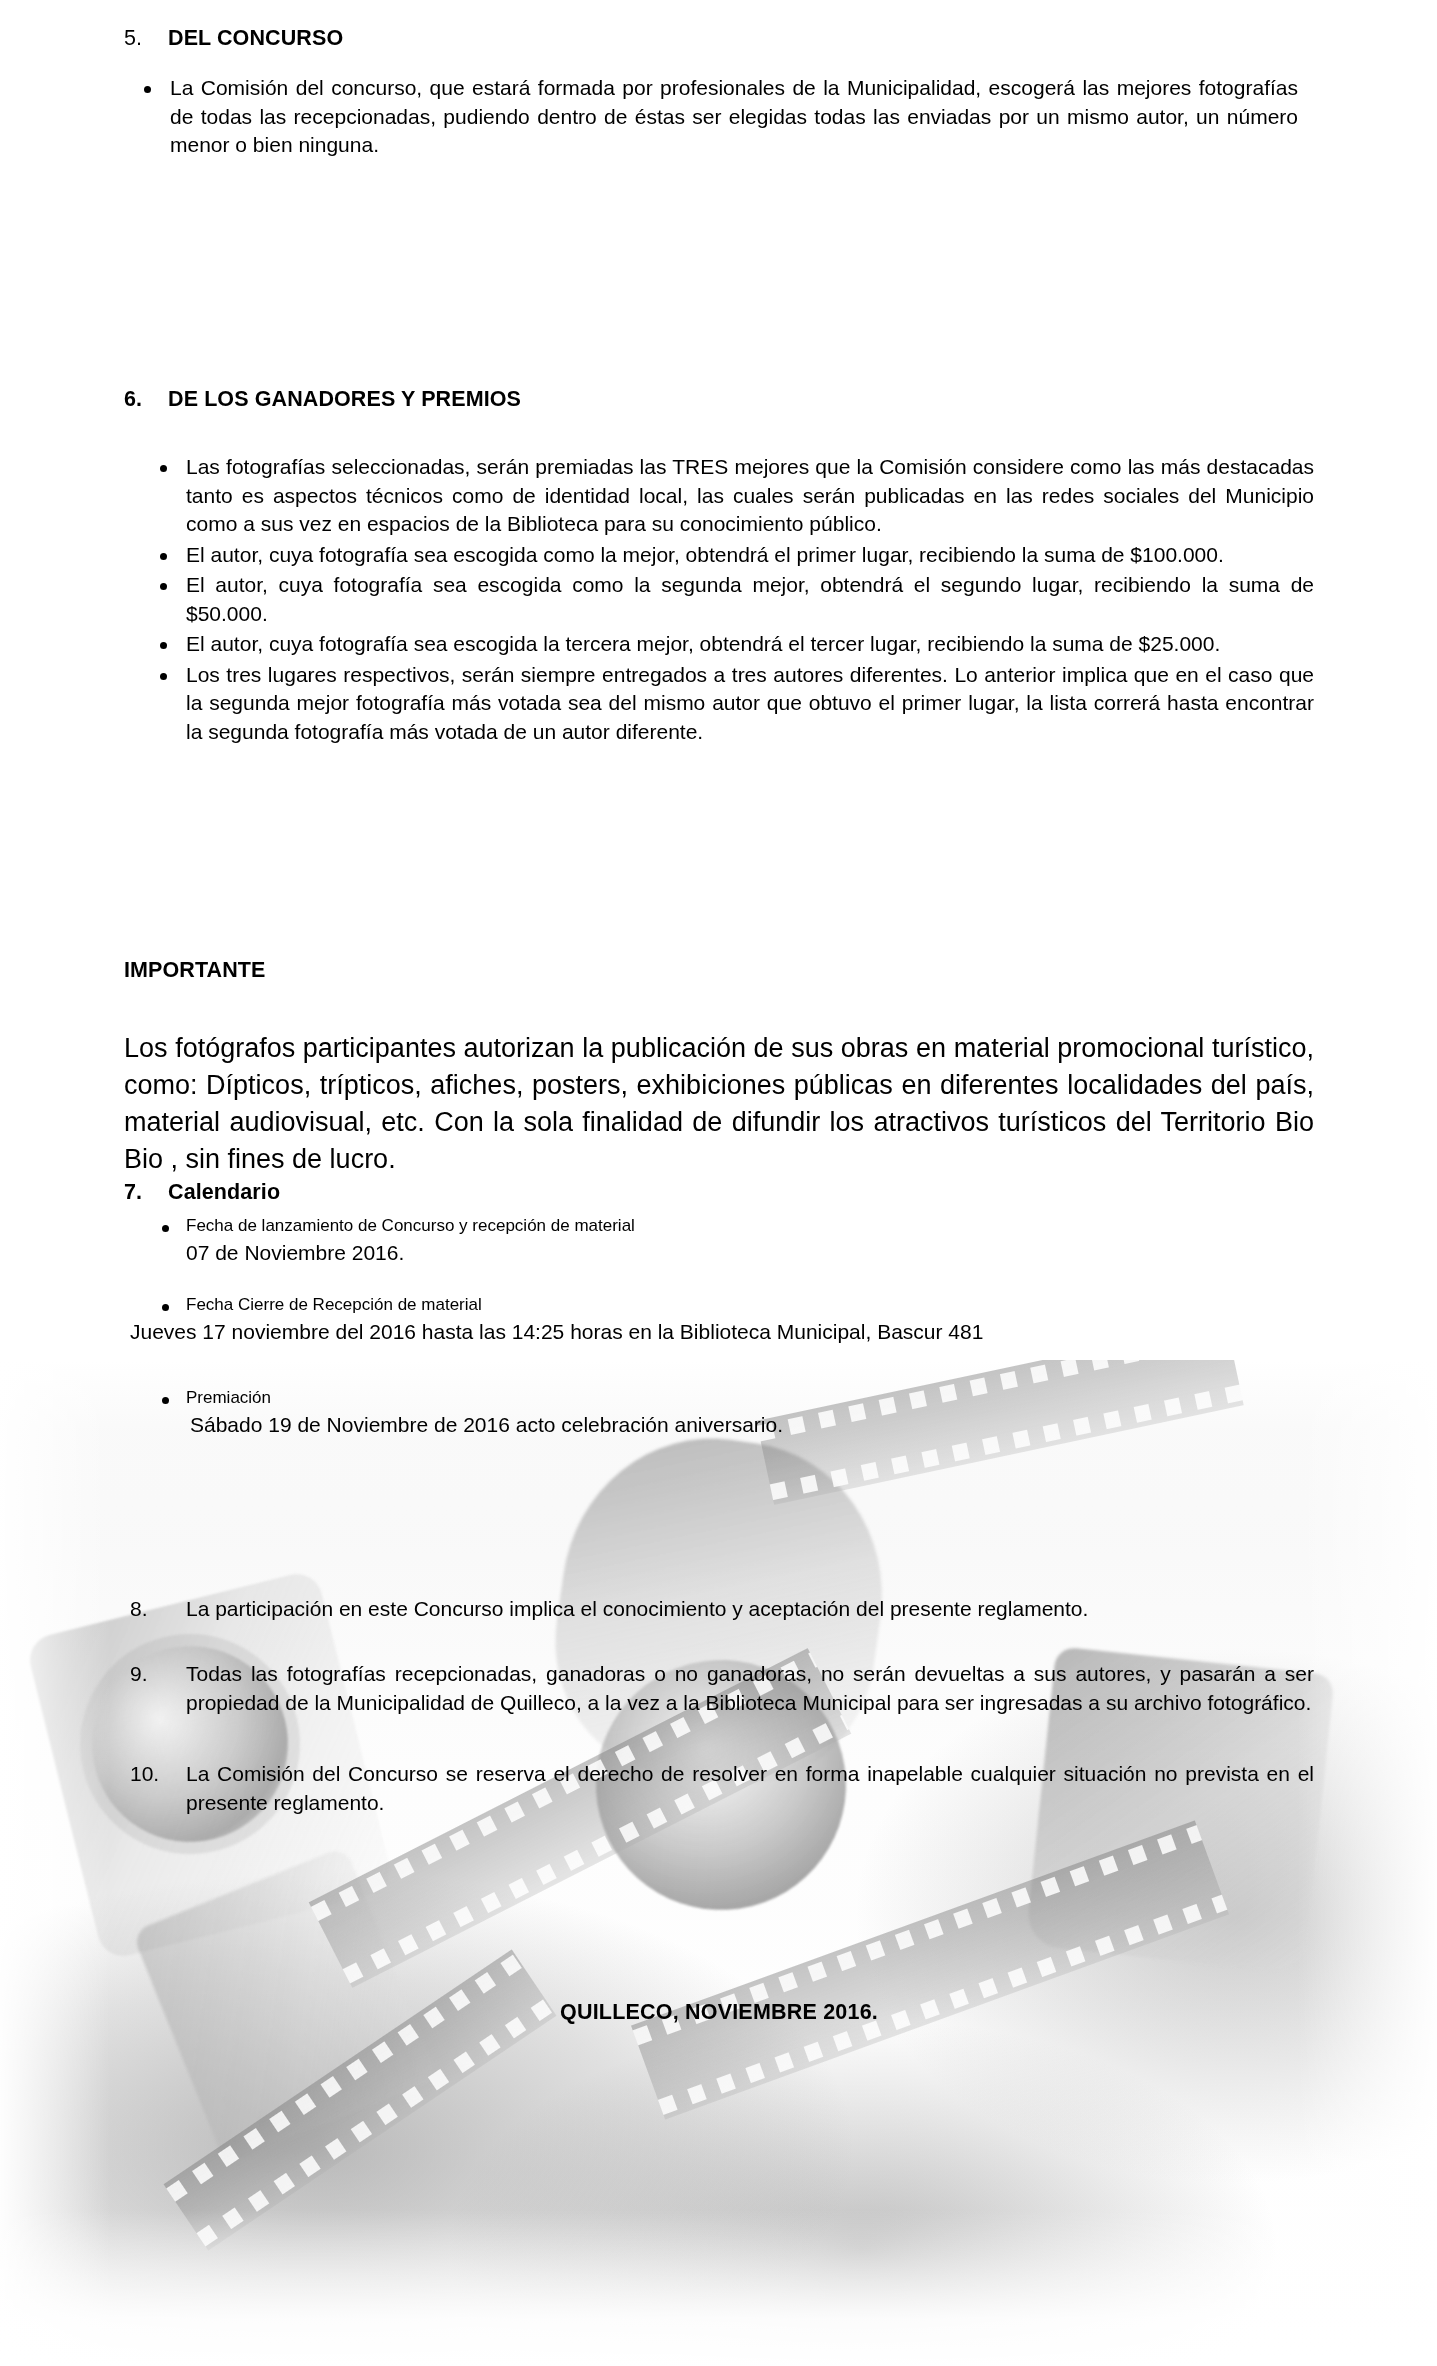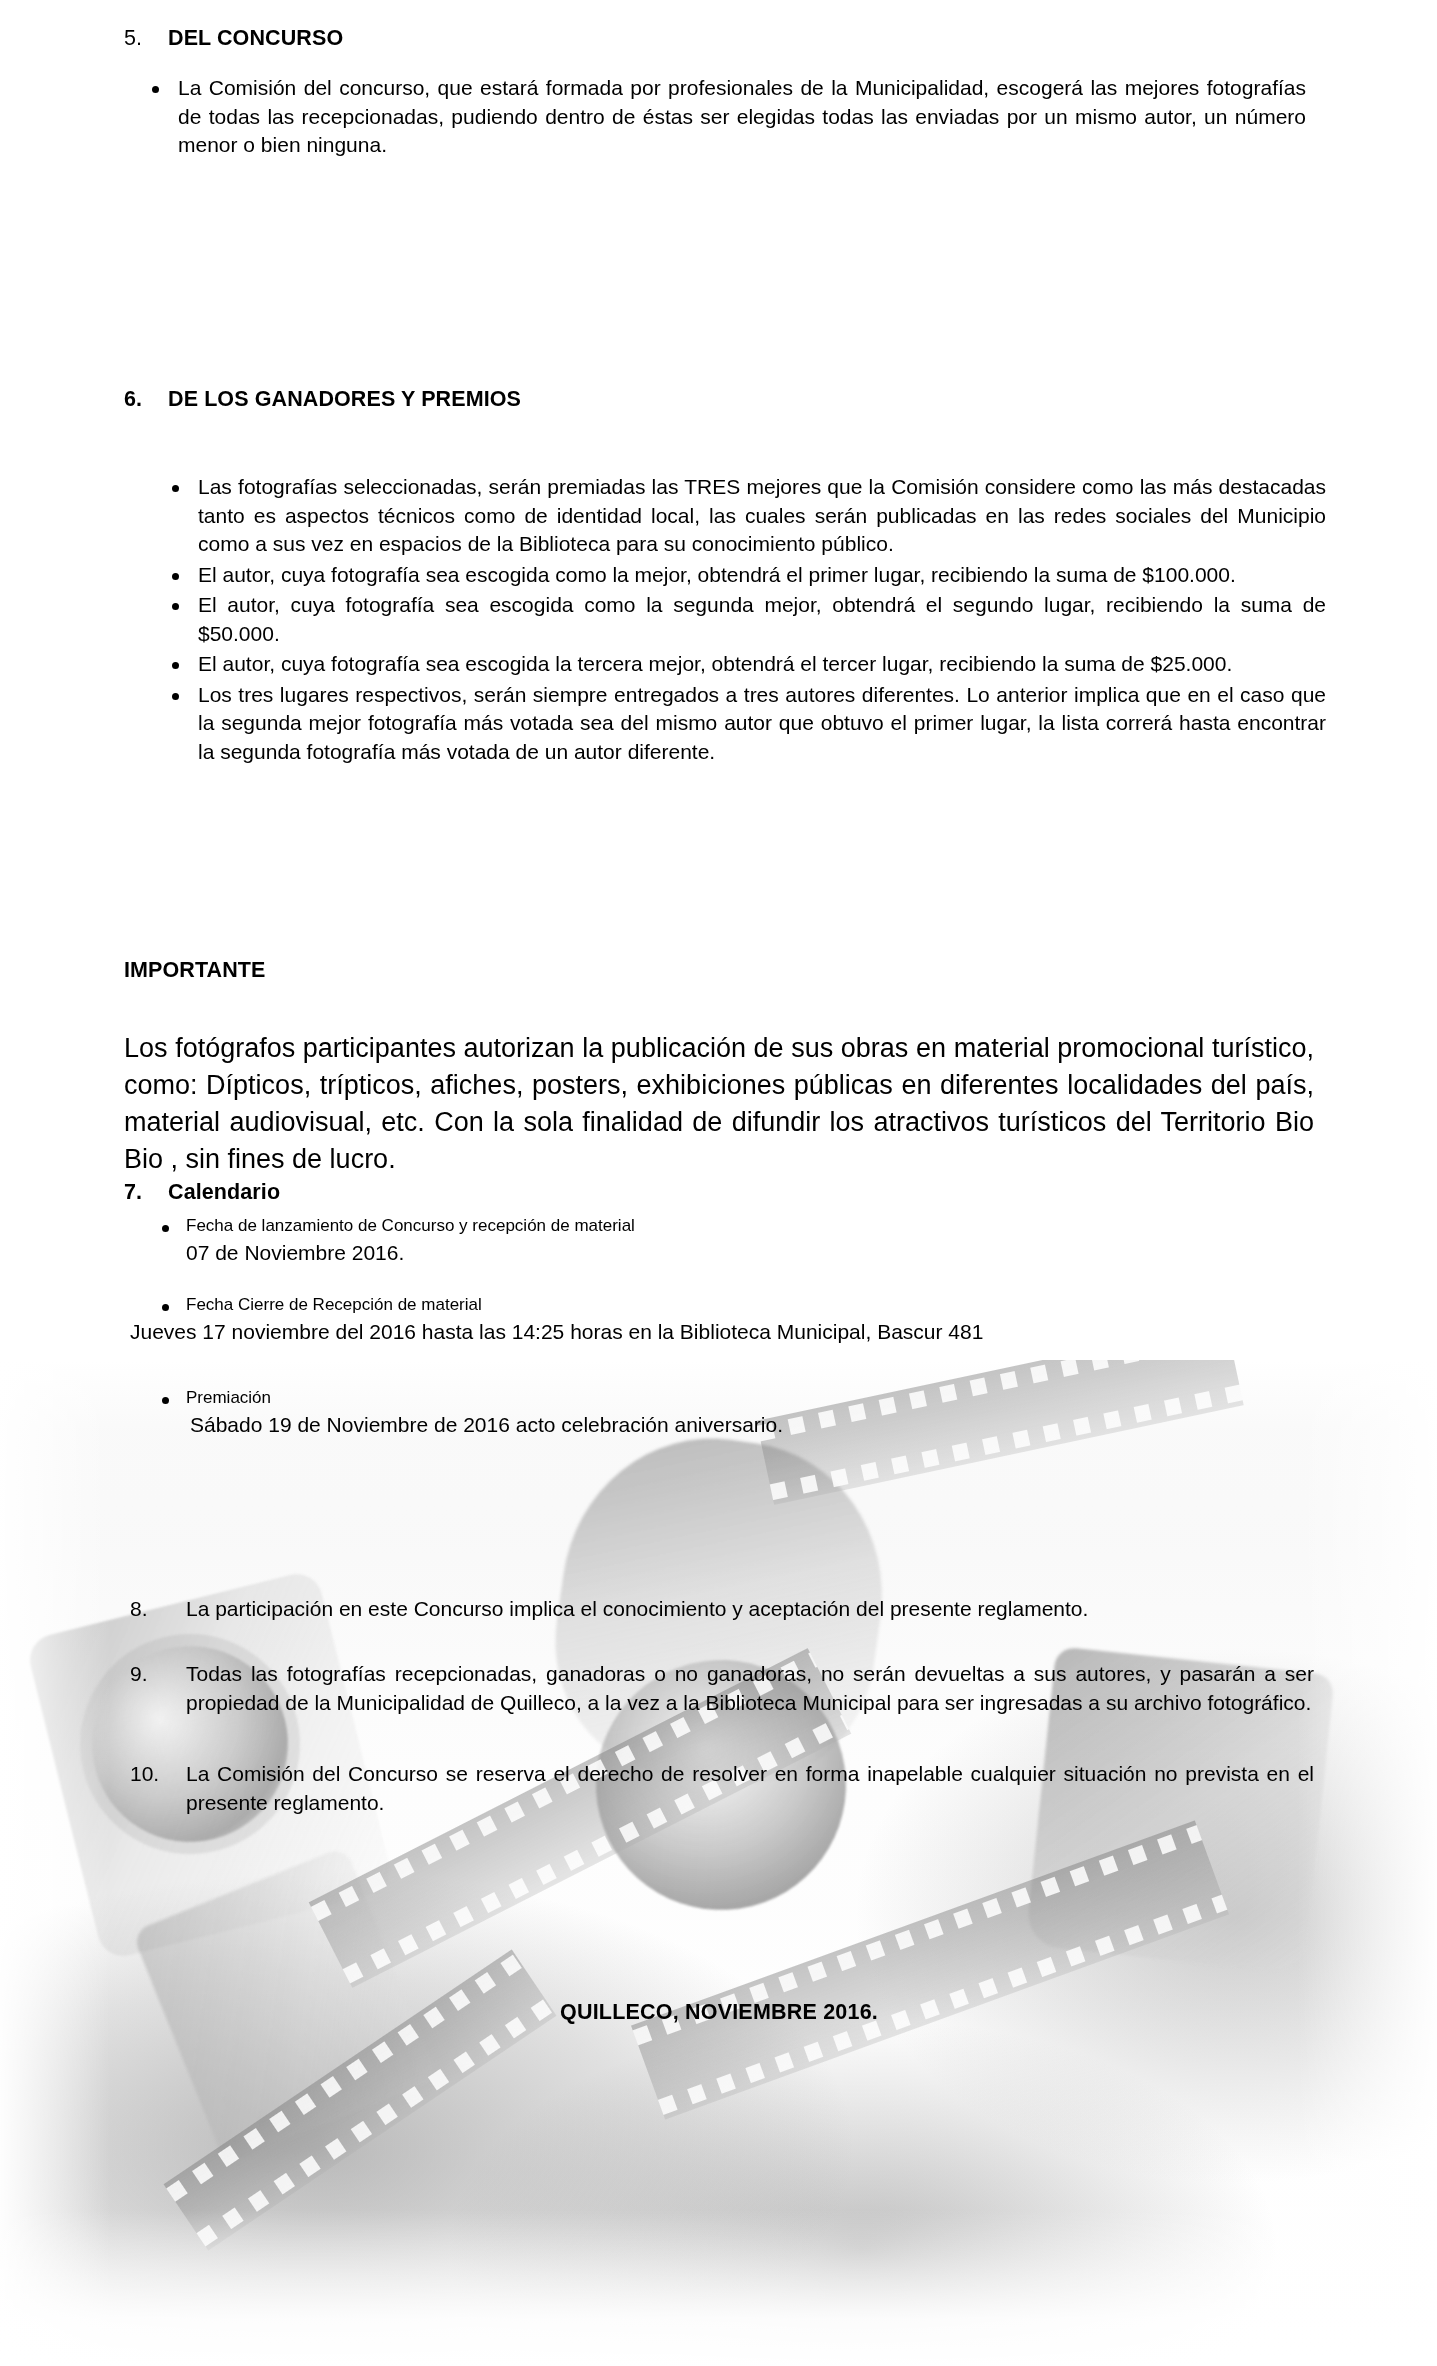--- a/index.html
+++ b/index.html
@@ -237,23 +237,23 @@
   .footer-line {
     text-align: center;
     font-weight: bold;
     font-size: 21.5px;
     letter-spacing: 0.2px;
   }
 
   
   .blk { position: absolute; }
   #blk-sec5      { left: 124px; top: 26px;   width: 1190px; }
-  #blk-sec5-list { left: 116px; top: 74px;   width: 1190px; }
+  #blk-sec5-list { left: 108px; top: 74px;   width: 1190px; }
   #blk-sec6      { left: 124px; top: 387px;  width: 1190px; }
-  #blk-sec6-list { left: 136px; top: 453px;  width: 1190px; margin-top: 20px; }
+  #blk-sec6-list { left: 124px; top: 453px;  width: 1190px; }
   #blk-importante{ left: 124px; top: 958px;  width: 1190px; }
   #blk-imp-para  { left: 124px; top: 1030px; width: 1190px; }
   #blk-cal-head  { left: 124px; top: 1180px; width: 1190px; }
   #blk-cal-list  { left: 124px; top: 1214px; width: 1190px; }
   #blk-num-list  { left: 124px; top: 1595px; width: 1190px; }
   #blk-footer    { left: 124px; top: 2000px; width: 1190px; }
 </style>
 </head>
 <body>
 

